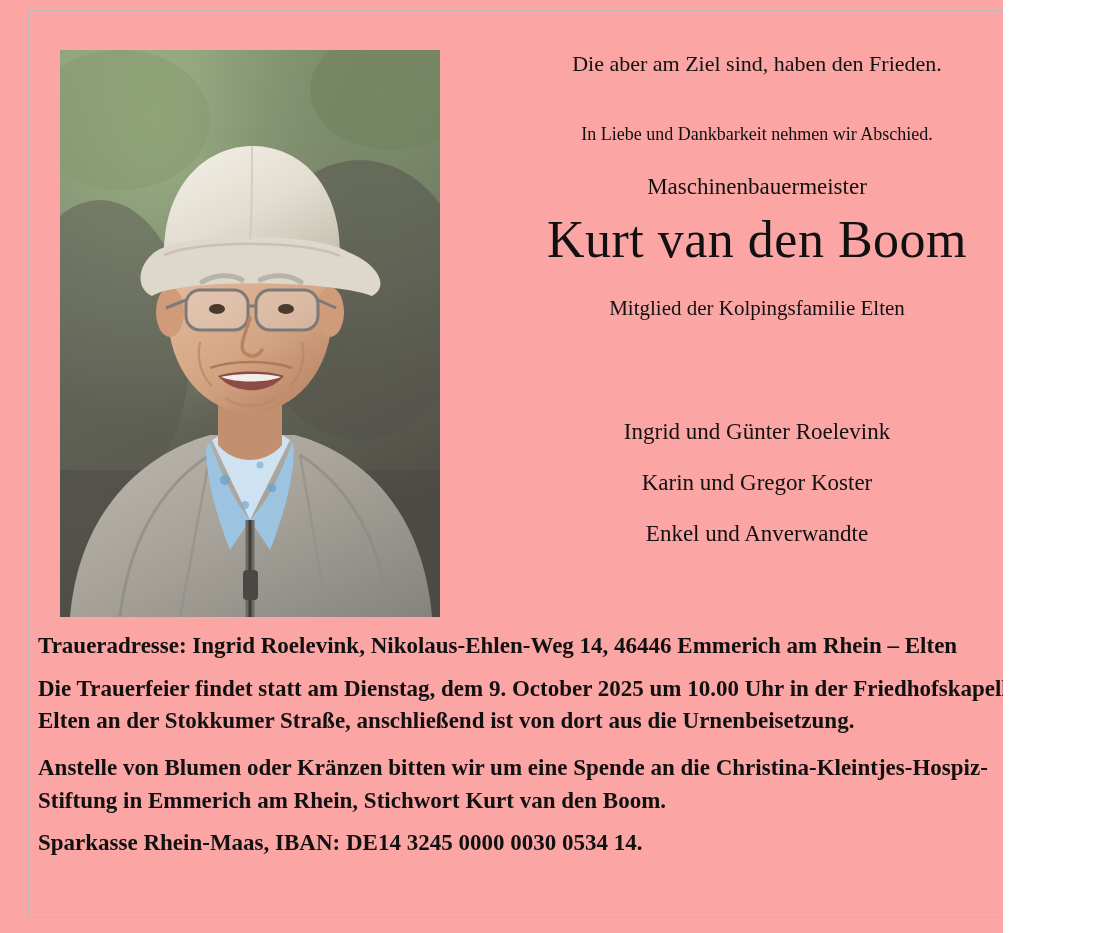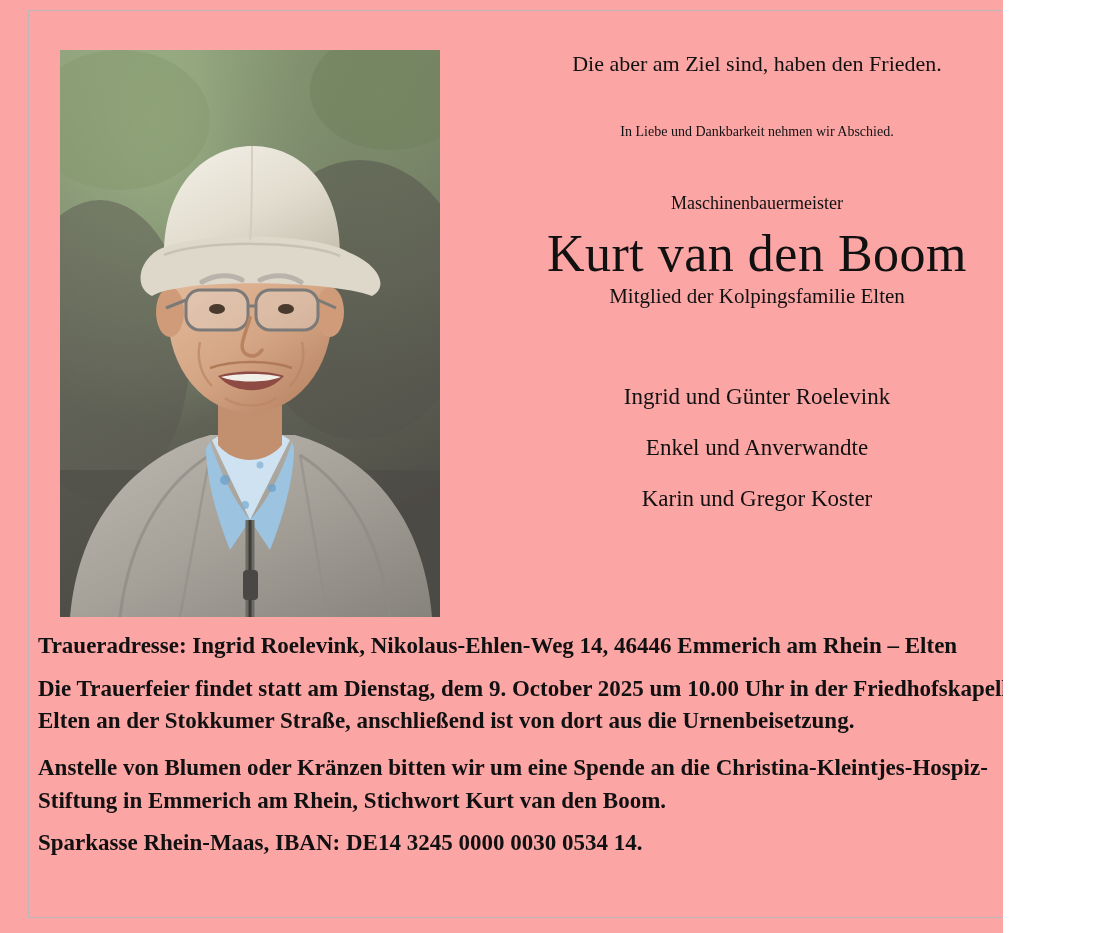--- a/index.html
+++ b/index.html
@@ -60,50 +60,50 @@
     top: 28px;
     width: 618px;
     text-align: center;
   }
   .verse {
     font-size: 22px;
     line-height: 1.3;
     margin-top: 12px;
   }
   .farewell {
-    font-size: 14px;
+    font-size: 18px;
     line-height: 1.3;
     margin-top: 44px;
   }
   .profession {
-    font-size: 18px;
-    margin-top: 52px;
+    font-size: 23px;
+    margin-top: 28px;
   }
   .name {
     font-size: 52px;
     font-weight: normal;
     letter-spacing: 0.5px;
     line-height: 1.15;
     margin-top: 10px;
     white-space: nowrap;
   }
   .dates {
     font-size: 22px;
     margin-top: 10px;
   }
   .dates .gap {
     display: inline-block;
     width: 34px;
   }
   .membership {
     font-size: 21px;
-    margin-top: 0;
+    margin-top: 26px;
   }
   .mourners {
-    margin-top: 76px;
+    margin-top: 99px;
   }
   .mourner {
     font-size: 23px;
     line-height: 1.0;
     margin-bottom: 28px;
   }
   .mourner:last-child { margin-bottom: 0; }
 
   
   .bottom {
@@ -237,22 +237,22 @@
 
       <div class="main-text">
         <div class="verse">Die aber am Ziel sind, haben den Frieden.</div>
         <div class="farewell">In Liebe und Dankbarkeit nehmen wir Abschied.</div>
         <div class="profession">Maschinenbauermeister</div>
         <div class="name">Kurt van den Boom</div>
         <div class="membership">Mitglied der Kolpingsfamilie Elten</div>
 
         <div class="mourners">
           <div class="mourner">Ingrid und Günter Roelevink</div>
+          <div class="mourner">Karin und Gregor Koster</div>
           <div class="mourner">Enkel und Anverwandte</div>
-          <div class="mourner">Karin und Gregor Koster</div>
         </div>
       </div>
     </div>
 
     <div class="bottom">
       <p class="para tight">Traueradresse: Ingrid Roelevink, Nikolaus-Ehlen-Weg 14, 46446 Emmerich am Rhein – Elten</p>
       <p class="para">Die Trauerfeier findet statt am Dienstag, dem 9. October 2025 um 10.00 Uhr in der Friedhofskapelle Elten an der Stokkumer Straße, anschließend ist von dort aus die Urnenbeisetzung.</p>
       <p class="para tight">Anstelle von Blumen oder Kränzen bitten wir um eine Spende an die Christina-Kleintjes-Hospiz-Stiftung in Emmerich am Rhein, Stichwort Kurt van den Boom.</p>
       <p class="para">Sparkasse Rhein-Maas, IBAN: DE14 3245 0000 0030 0534 14.</p>
     </div>

